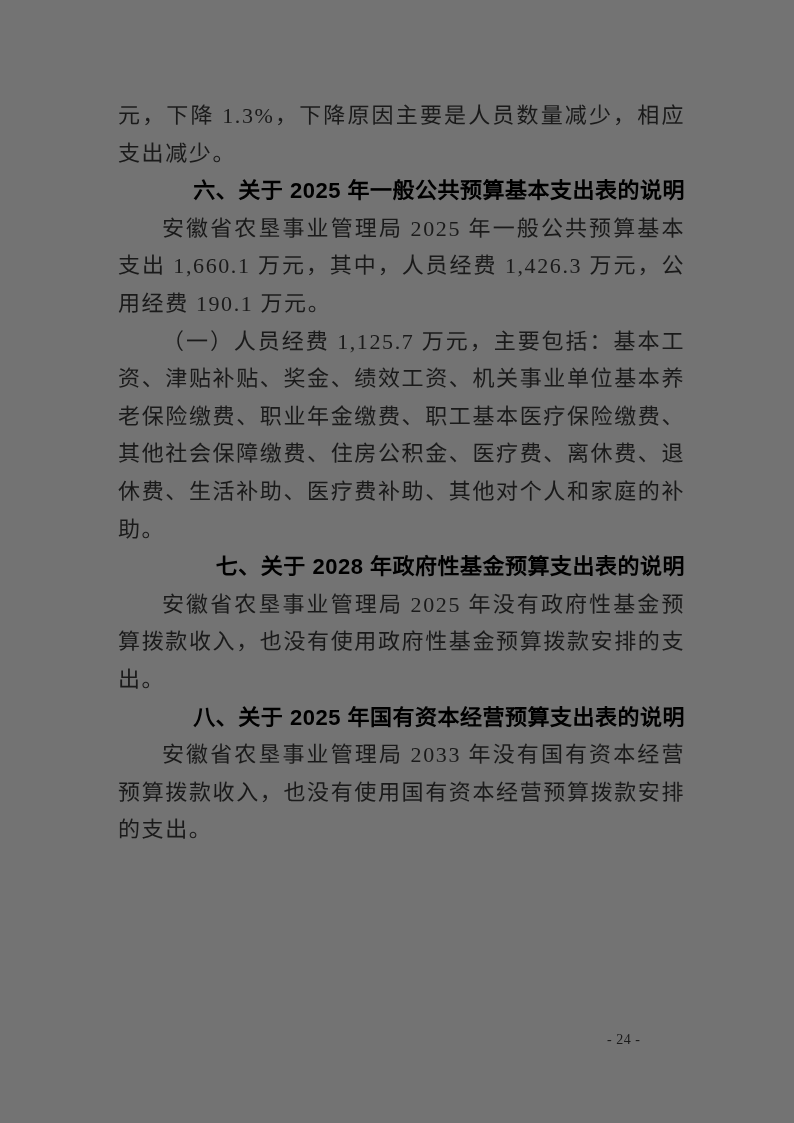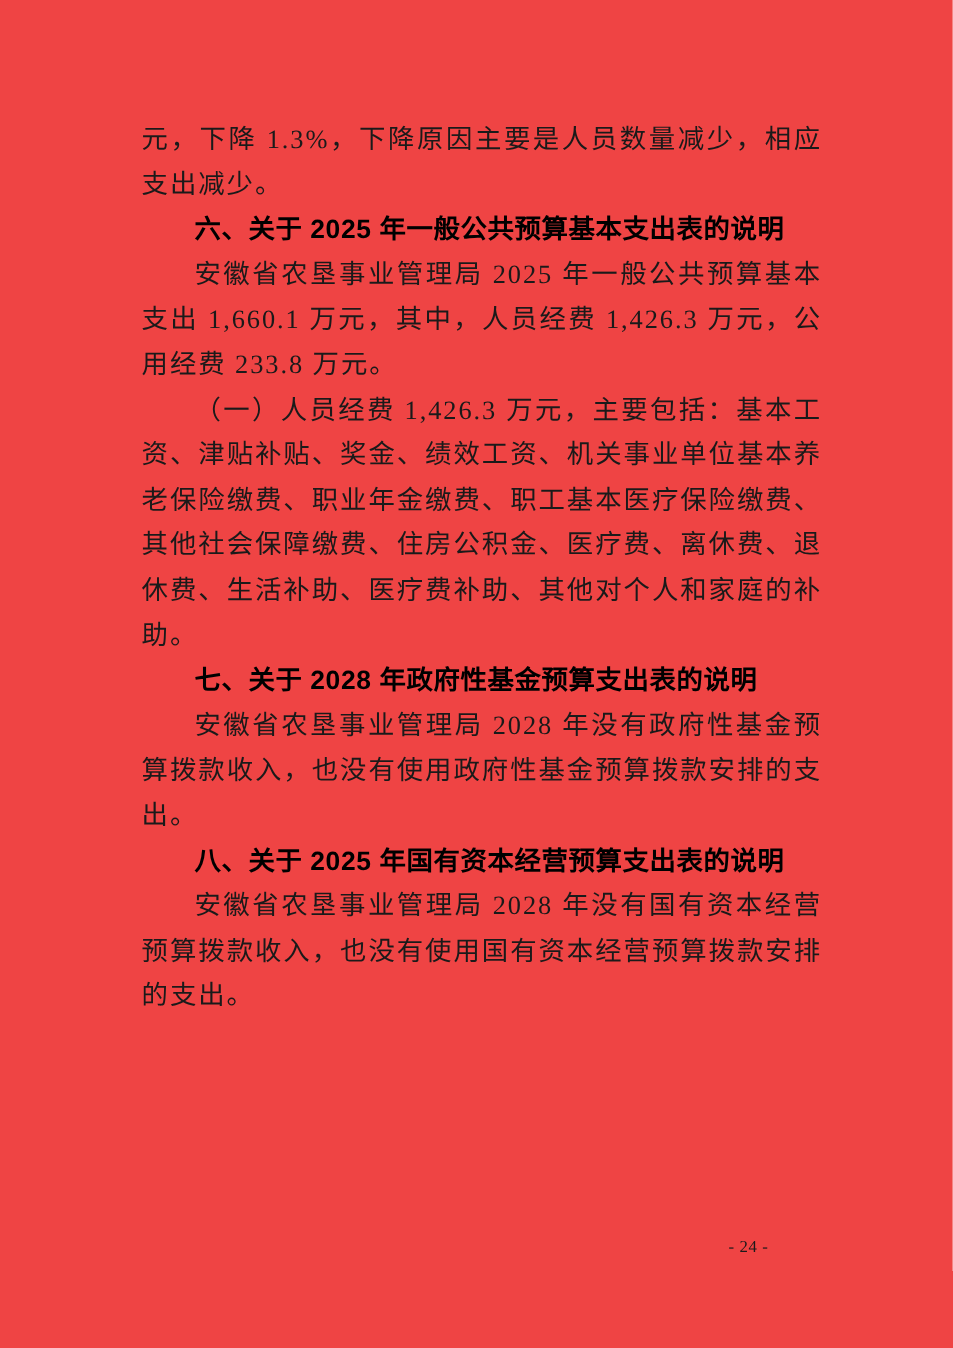--- a/index.html
+++ b/index.html
@@ -5,21 +5,21 @@
 <style>
   html, body {
     margin: 0;
     padding: 0;
     background: #ffffff;
   }
   .page {
     position: relative;
     width: 794px;
     height: 1123px;
-    background: #ef4444;
+    background: #737373;
     overflow: hidden;
     color: #1a1a1a;
   }
   .content {
     position: absolute;
     left: 118px;
     top: 97px;
     width: 567px;
     font-family: "Liberation Serif", "DejaVu Serif", serif;
     font-size: 22px;
@@ -39,21 +39,21 @@
   }
   .content h2.doc-heading {
     margin: 0;
     padding: 0;
     font-family: "Liberation Sans", "DejaVu Sans", sans-serif;
     font-weight: bold;
     font-size: 22px;
     line-height: 37.6px;
     letter-spacing: 0.5px;
     text-indent: 2em;
-    text-align: left;
+    text-align: right;
     color: #000000;
   }
   .page-number {
     position: absolute;
     left: 607px;
     top: 1032px;
     font-family: "Liberation Serif", "DejaVu Serif", serif;
     font-size: 14px;
     line-height: 15px;
     letter-spacing: 0.5px;
@@ -61,22 +61,22 @@
     white-space: nowrap;
   }
 </style>
 </head>
 <body>
 
 <div class="page">
   <div class="content">
     <p class="continuation">元，下降 1.3%，下降原因主要是人员数量减少，相应支出减少。</p>
     <h2 class="doc-heading">六、关于 2025 年一般公共预算基本支出表的说明</h2>
-    <p>安徽省农垦事业管理局 2025 年一般公共预算基本支出 1,660.1 万元，其中，人员经费 1,426.3 万元，公用经费 233.8 万元。</p>
-    <p>（一）人员经费 1,426.3 万元，主要包括：基本工资、津贴补贴、奖金、绩效工资、机关事业单位基本养老保险缴费、职业年金缴费、职工基本医疗保险缴费、其他社会保障缴费、住房公积金、医疗费、离休费、退休费、生活补助、医疗费补助、其他对个人和家庭的补助。</p>
+    <p>安徽省农垦事业管理局 2025 年一般公共预算基本支出 1,660.1 万元，其中，人员经费 1,426.3 万元，公用经费 190.1 万元。</p>
+    <p>（一）人员经费 1,125.7 万元，主要包括：基本工资、津贴补贴、奖金、绩效工资、机关事业单位基本养老保险缴费、职业年金缴费、职工基本医疗保险缴费、其他社会保障缴费、住房公积金、医疗费、离休费、退休费、生活补助、医疗费补助、其他对个人和家庭的补助。</p>
     <h2 class="doc-heading">七、关于 2028 年政府性基金预算支出表的说明</h2>
-    <p>安徽省农垦事业管理局 2028 年没有政府性基金预算拨款收入，也没有使用政府性基金预算拨款安排的支出。</p>
+    <p>安徽省农垦事业管理局 2025 年没有政府性基金预算拨款收入，也没有使用政府性基金预算拨款安排的支出。</p>
     <h2 class="doc-heading">八、关于 2025 年国有资本经营预算支出表的说明</h2>
-    <p>安徽省农垦事业管理局 2028 年没有国有资本经营预算拨款收入，也没有使用国有资本经营预算拨款安排的支出。</p>
+    <p>安徽省农垦事业管理局 2033 年没有国有资本经营预算拨款收入，也没有使用国有资本经营预算拨款安排的支出。</p>
   </div>
 
   <div class="page-number">- 24 -</div>
 </div>
 
 </body></html>

